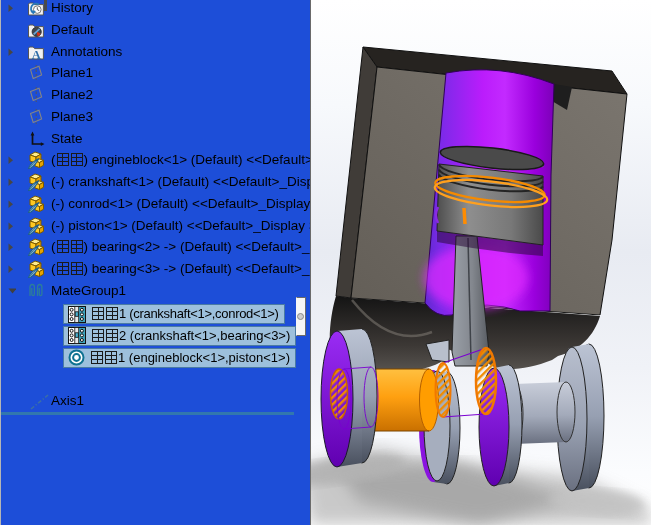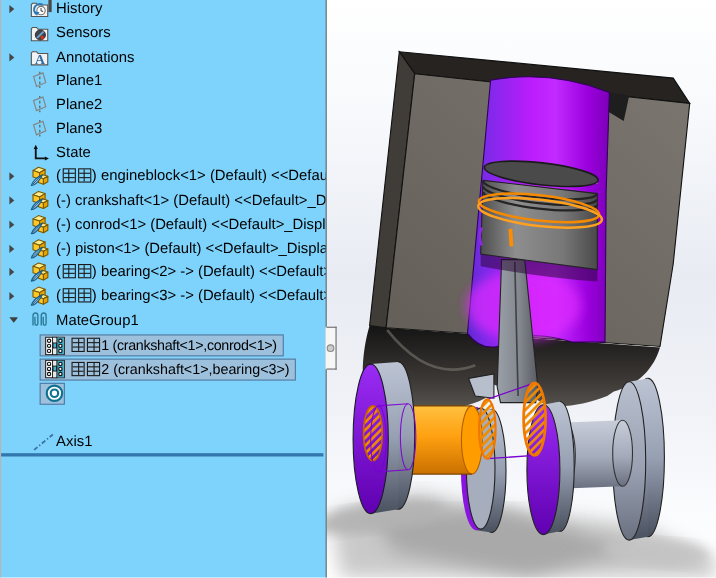--- a/index.html
+++ b/index.html
@@ -1,24 +1,24 @@
 <!DOCTYPE html>
 <html><head><meta charset="utf-8">
 <style>
 html,body{margin:0;padding:0;width:651px;height:525px;overflow:hidden;background:#fff;
 font-family:"Liberation Sans",sans-serif;}
 #scene{position:absolute;left:0;top:0;width:651px;height:525px;}
-#panel{position:absolute;left:0;top:0;width:296px;height:525px;background:#7dd3fc;
-border-right:1px solid #6a6a6a;overflow:hidden;}
+#panel{position:absolute;left:0;top:0;width:296px;height:525px;background:#1d4ed8;
+border-right:1px solid #6a6a6a;overflow:hidden;padding-left:14px;}
 .row{position:absolute;left:0;height:22px;line-height:22px;font-size:13.5px;color:#000;
 white-space:nowrap;display:flex;align-items:center;}
 .arr{position:absolute;left:8px;width:8px;height:9px;}
 .ic{position:absolute;left:27px;}
 .tx{position:absolute;left:51px;top:0;height:22px;line-height:22px;}
-.hl{position:absolute;left:36px;height:18px;background:#9dc0dc;border:1px solid #4a7ba4;
+.hl{position:absolute;left:63px;height:18px;background:#9dc0dc;border:1px solid #4a7ba4;
 display:flex;align-items:center;font-size:13px;}
 .hl .hic{margin-left:4px;}
 .hl .htx{margin-left:5px;margin-right:5px;line-height:18px;}
 .g{display:inline-block;width:10px;height:11px;border:1px solid #1a1a1a;vertical-align:-2px;
 background:linear-gradient(#1a1a1a,#1a1a1a) 0 30%/100% 1px no-repeat,
 linear-gradient(#1a1a1a,#1a1a1a) 0 70%/100% 1px no-repeat,
 linear-gradient(#1a1a1a,#1a1a1a) 50% 0/1px 100% no-repeat;margin:0 1px;}
 #blueline{position:absolute;left:0;top:412px;width:294px;height:3px;background:#3277ae;}
 #tab{position:absolute;left:296px;top:297px;width:8px;height:37px;background:#f6f6f6;
 border:1px solid #6a6a6a;border-left:1px solid #f6f6f6;}
@@ -238,21 +238,21 @@
  </svg>
  <span class="tx">History</span>
 </div>
 <div class="row" style="top:18.75px">
  <svg class="ic" style="top:4px" width="18" height="16">
         <use href="#folder"></use>
   <circle cx="9.7" cy="8.8" r="4.6" fill="#41464e" stroke="#222" stroke-width=".8"></circle>
   <path d="M9.7,8.8 L13.6,10.6 A4.6,4.6 0 0 1 10.6,13.2 Z" fill="#e03010"></path>
   <line x1="6.7" y1="11.4" x2="12.6" y2="5.8" stroke="#69a8d8" stroke-width="1.6"></line>
  </svg>
- <span class="tx">Sensors</span>
+ <span class="tx">Default</span>
 </div>
 <div class="row" style="top:40.5px">
  <svg class="arr" style="top:7px" width="6" height="9">
         <path d="M.5,.5 L5,4.25 L.5,8 Z" fill="#464646"></path>
       </svg>
  <svg class="ic" style="top:4px" width="18" height="16">
         <use href="#folder"></use>
   <text x="9.3" y="13.5" font-size="12.5" font-weight="bold" fill="#2e6da8" text-anchor="middle" font-family="Liberation Serif,serif">A</text>
  </svg>
  <span class="tx">Annotations</span>
@@ -356,20 +356,21 @@
 <div class="hl" style="top:325.75px">
  <svg class="hic" width="18" height="17">
         <use href="#hinge"></use>
       </svg>
  <span class="htx"><span class="g"></span><span class="g"></span>2 (crankshaft&lt;1&gt;,bearing&lt;3&gt;)</span>
 </div>
 <div class="hl" style="top:347.5px">
  <svg class="hic" width="17" height="17">
         <use href="#conc"></use>
       </svg>
+ <span class="htx"><span class="g"></span><span class="g"></span>1 (engineblock&lt;1&gt;,piston&lt;1&gt;)</span>
 </div>
 <div class="row" style="top:390px">
  <svg class="ic" style="left:30px;top:3px" width="20" height="18">
   <line x1="1" y1="16" x2="18" y2="2" stroke="#3a6ea8" stroke-width="1.6" stroke-dasharray="4 2 1.2 2"></line>
  </svg>
  <span class="tx">Axis1</span>
 </div>
 <div id="blueline"></div>
 <div style="position:absolute;left:0;top:0;width:1px;height:525px;background:#b5b5b5"></div>
 </div>

